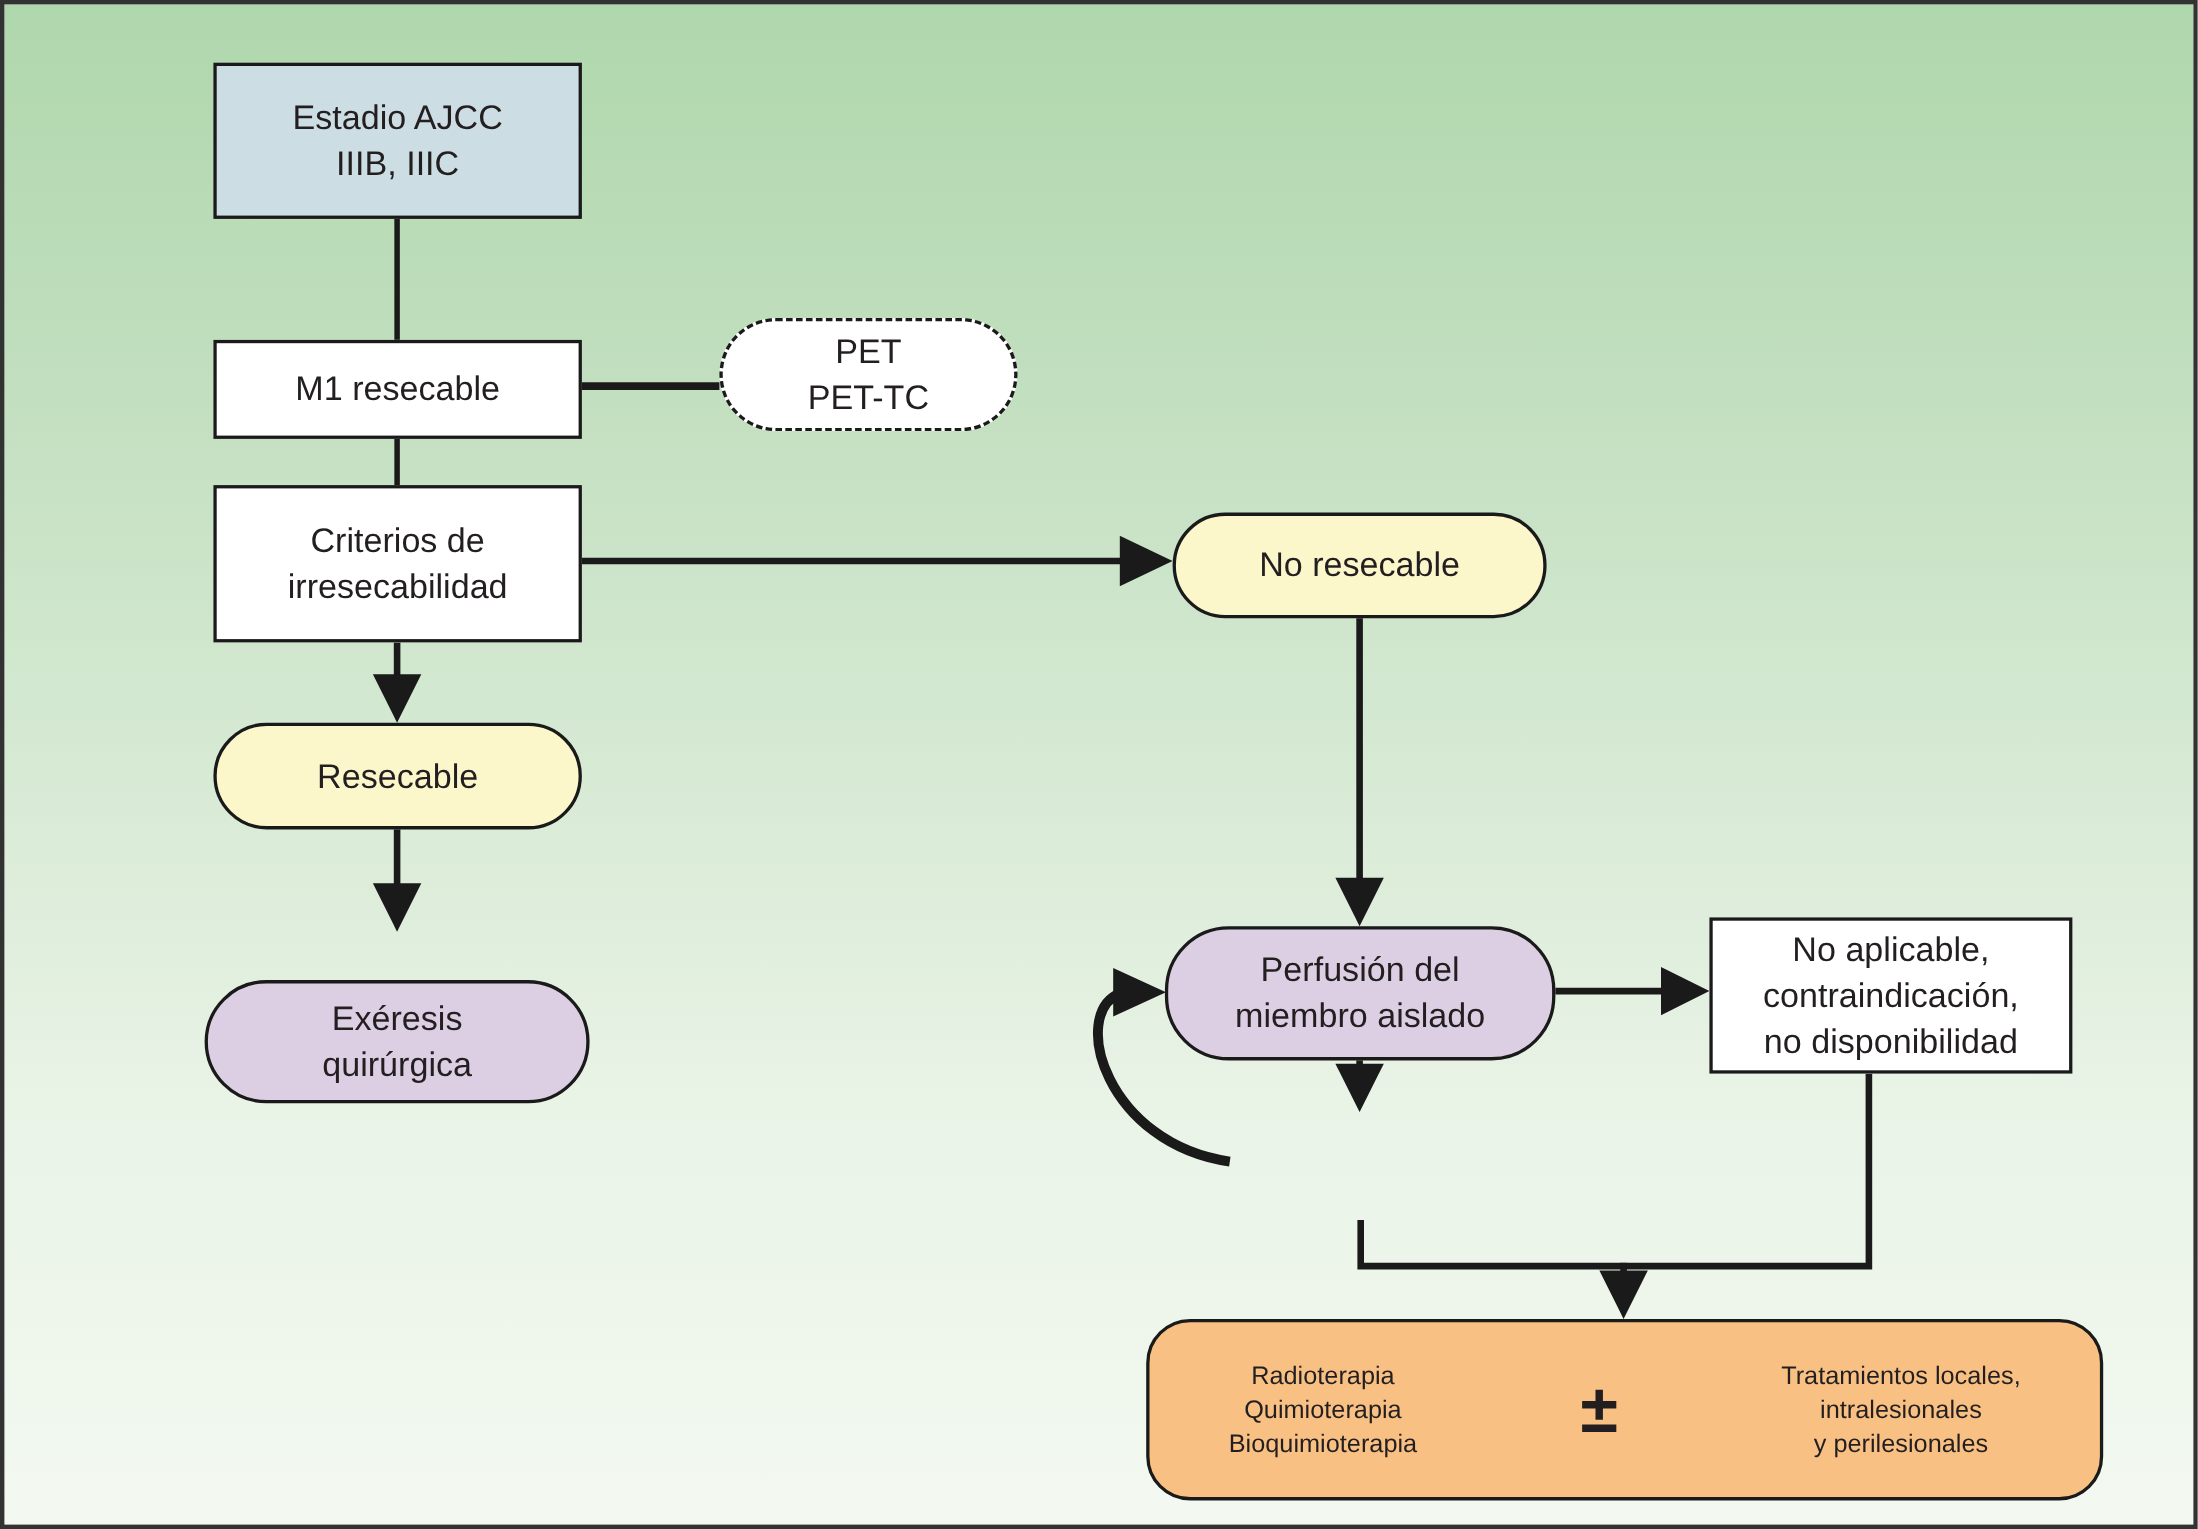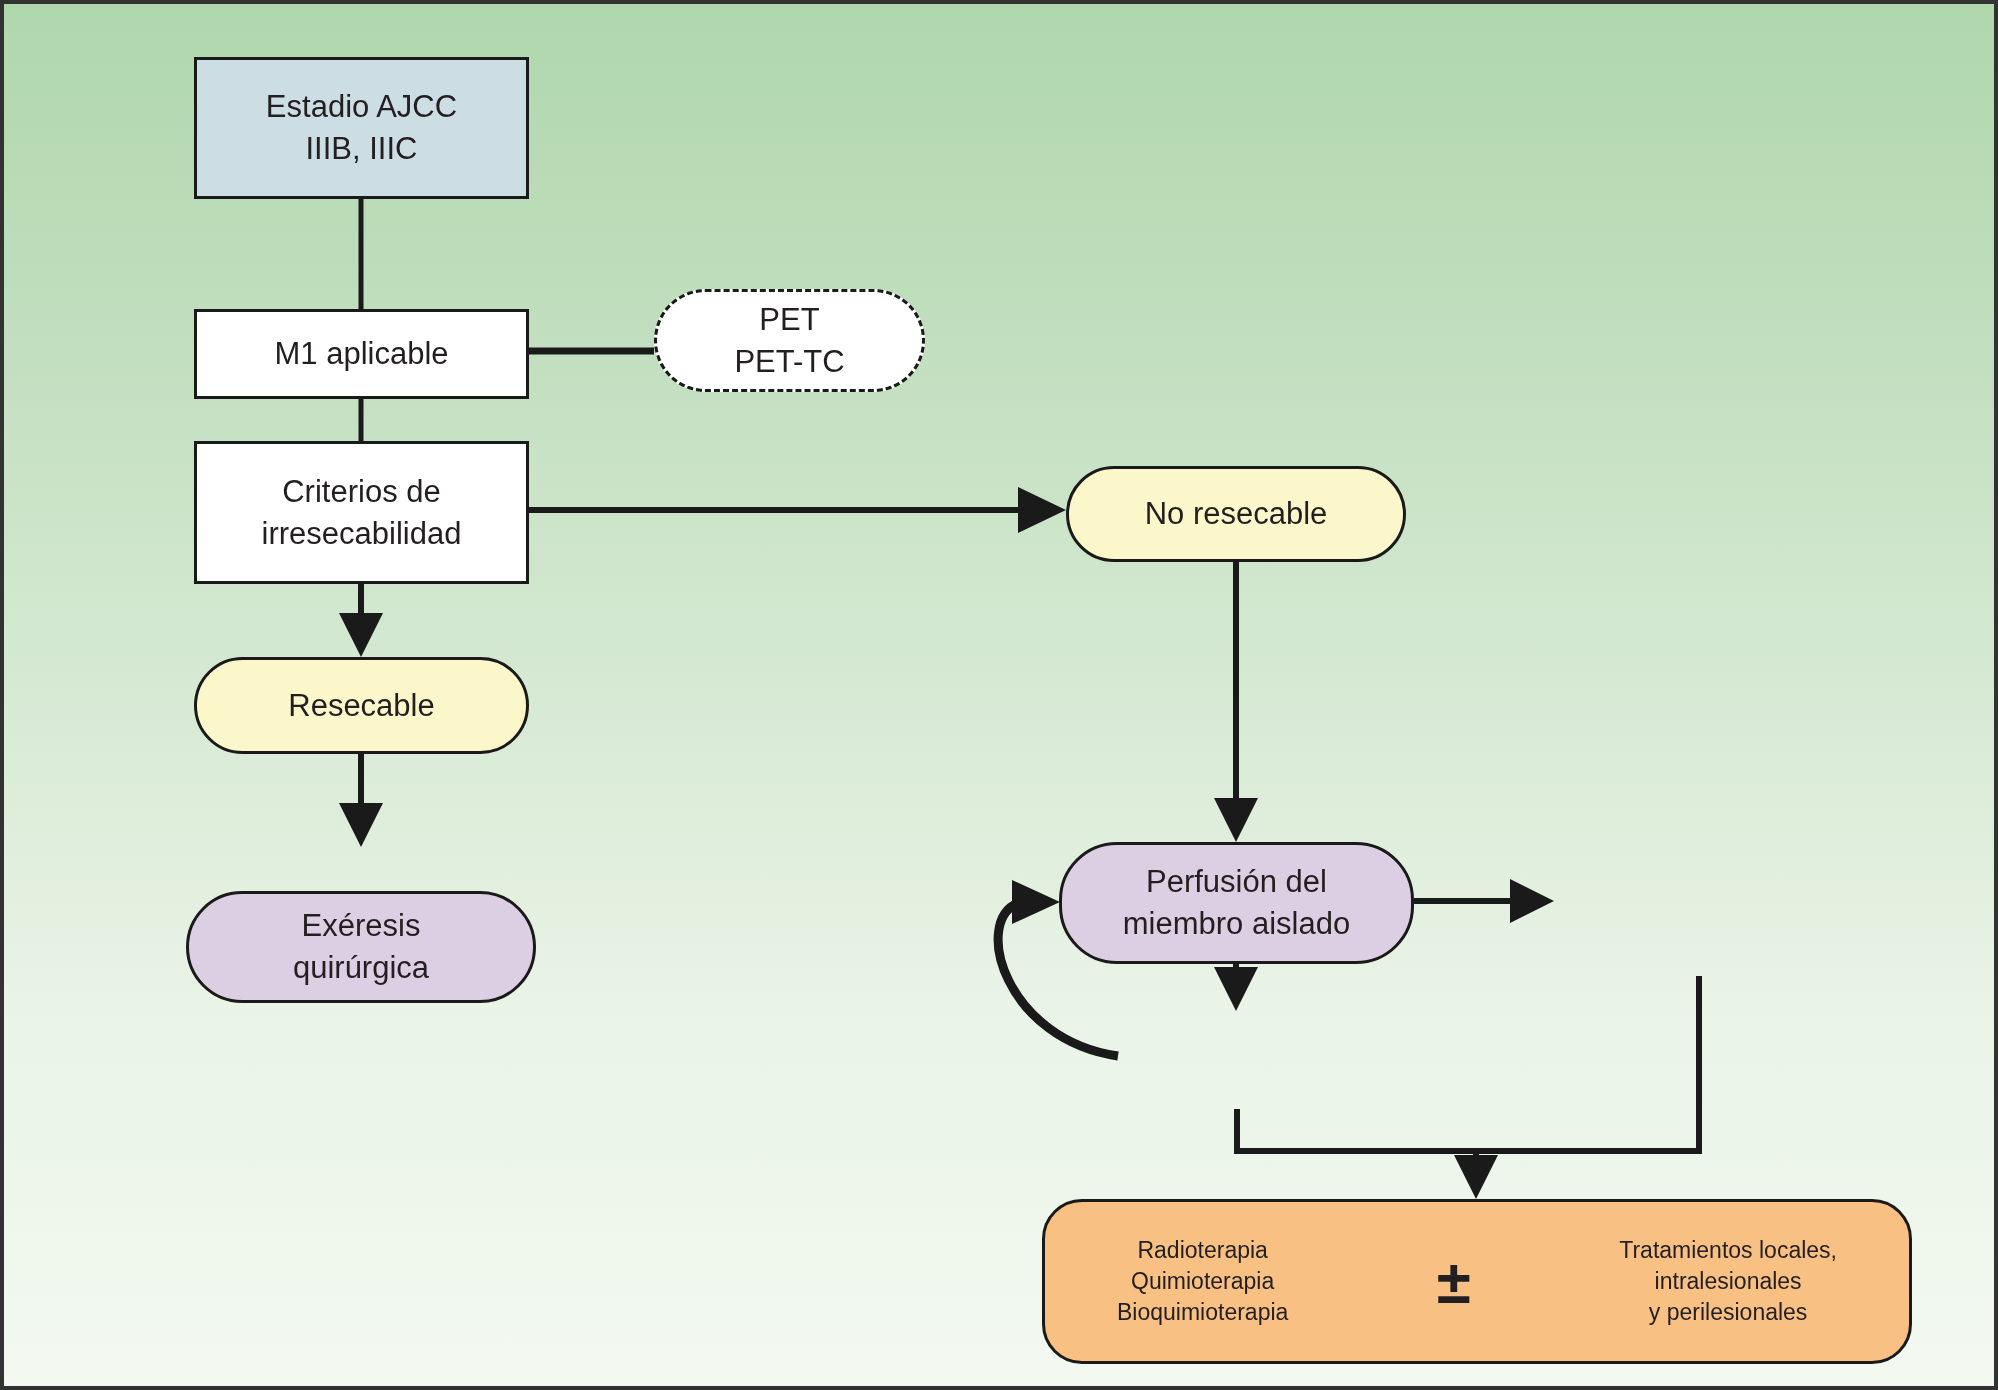--- a/index.html
+++ b/index.html
@@ -106,38 +106,41 @@
 
     <g>
       <path d="M1472 1144 L1472 1153" stroke-width="6"></path>
       <polygon points="1472,1195 1450,1151 1494,1151"></polygon>
     </g>
   </svg>
 
   <div class="node fill-blue" id="n-estadio">Estadio AJCC
 IIIB, IIIC</div>
 
-  <div class="node fill-white" id="n-m1">M1 aplicable</div>
+  <div class="node fill-white" id="n-m1">M1 resecable</div>
 
   <div class="node fill-white dashed" id="n-pet">PET
 PET-TC</div>
 
   <div class="node fill-yellow" id="n-noresec">No resecable</div>
 
   <div class="node fill-white" id="n-criterios">Criterios de
 irresecabilidad</div>
 
   <div class="node fill-yellow" id="n-resecable">Resecable</div>
 
   <div class="node fill-purple" id="n-exeresis">Exéresis
 quirúrgica</div>
 
   <div class="node fill-purple" id="n-perfusion">Perfusión del
 miembro aislado</div>
 
+  <div class="node fill-white" id="n-noaplic">No aplicable,
+contraindicación,
+no disponibilidad</div>
 
 
   <div class="node fill-orange" id="n-orange">
     <div class="col">Radioterapia
 Quimioterapia
 Bioquimioterapia</div>
     <div class="pm">±</div>
     <div class="col">Tratamientos locales,
 intralesionales
 y perilesionales</div>

